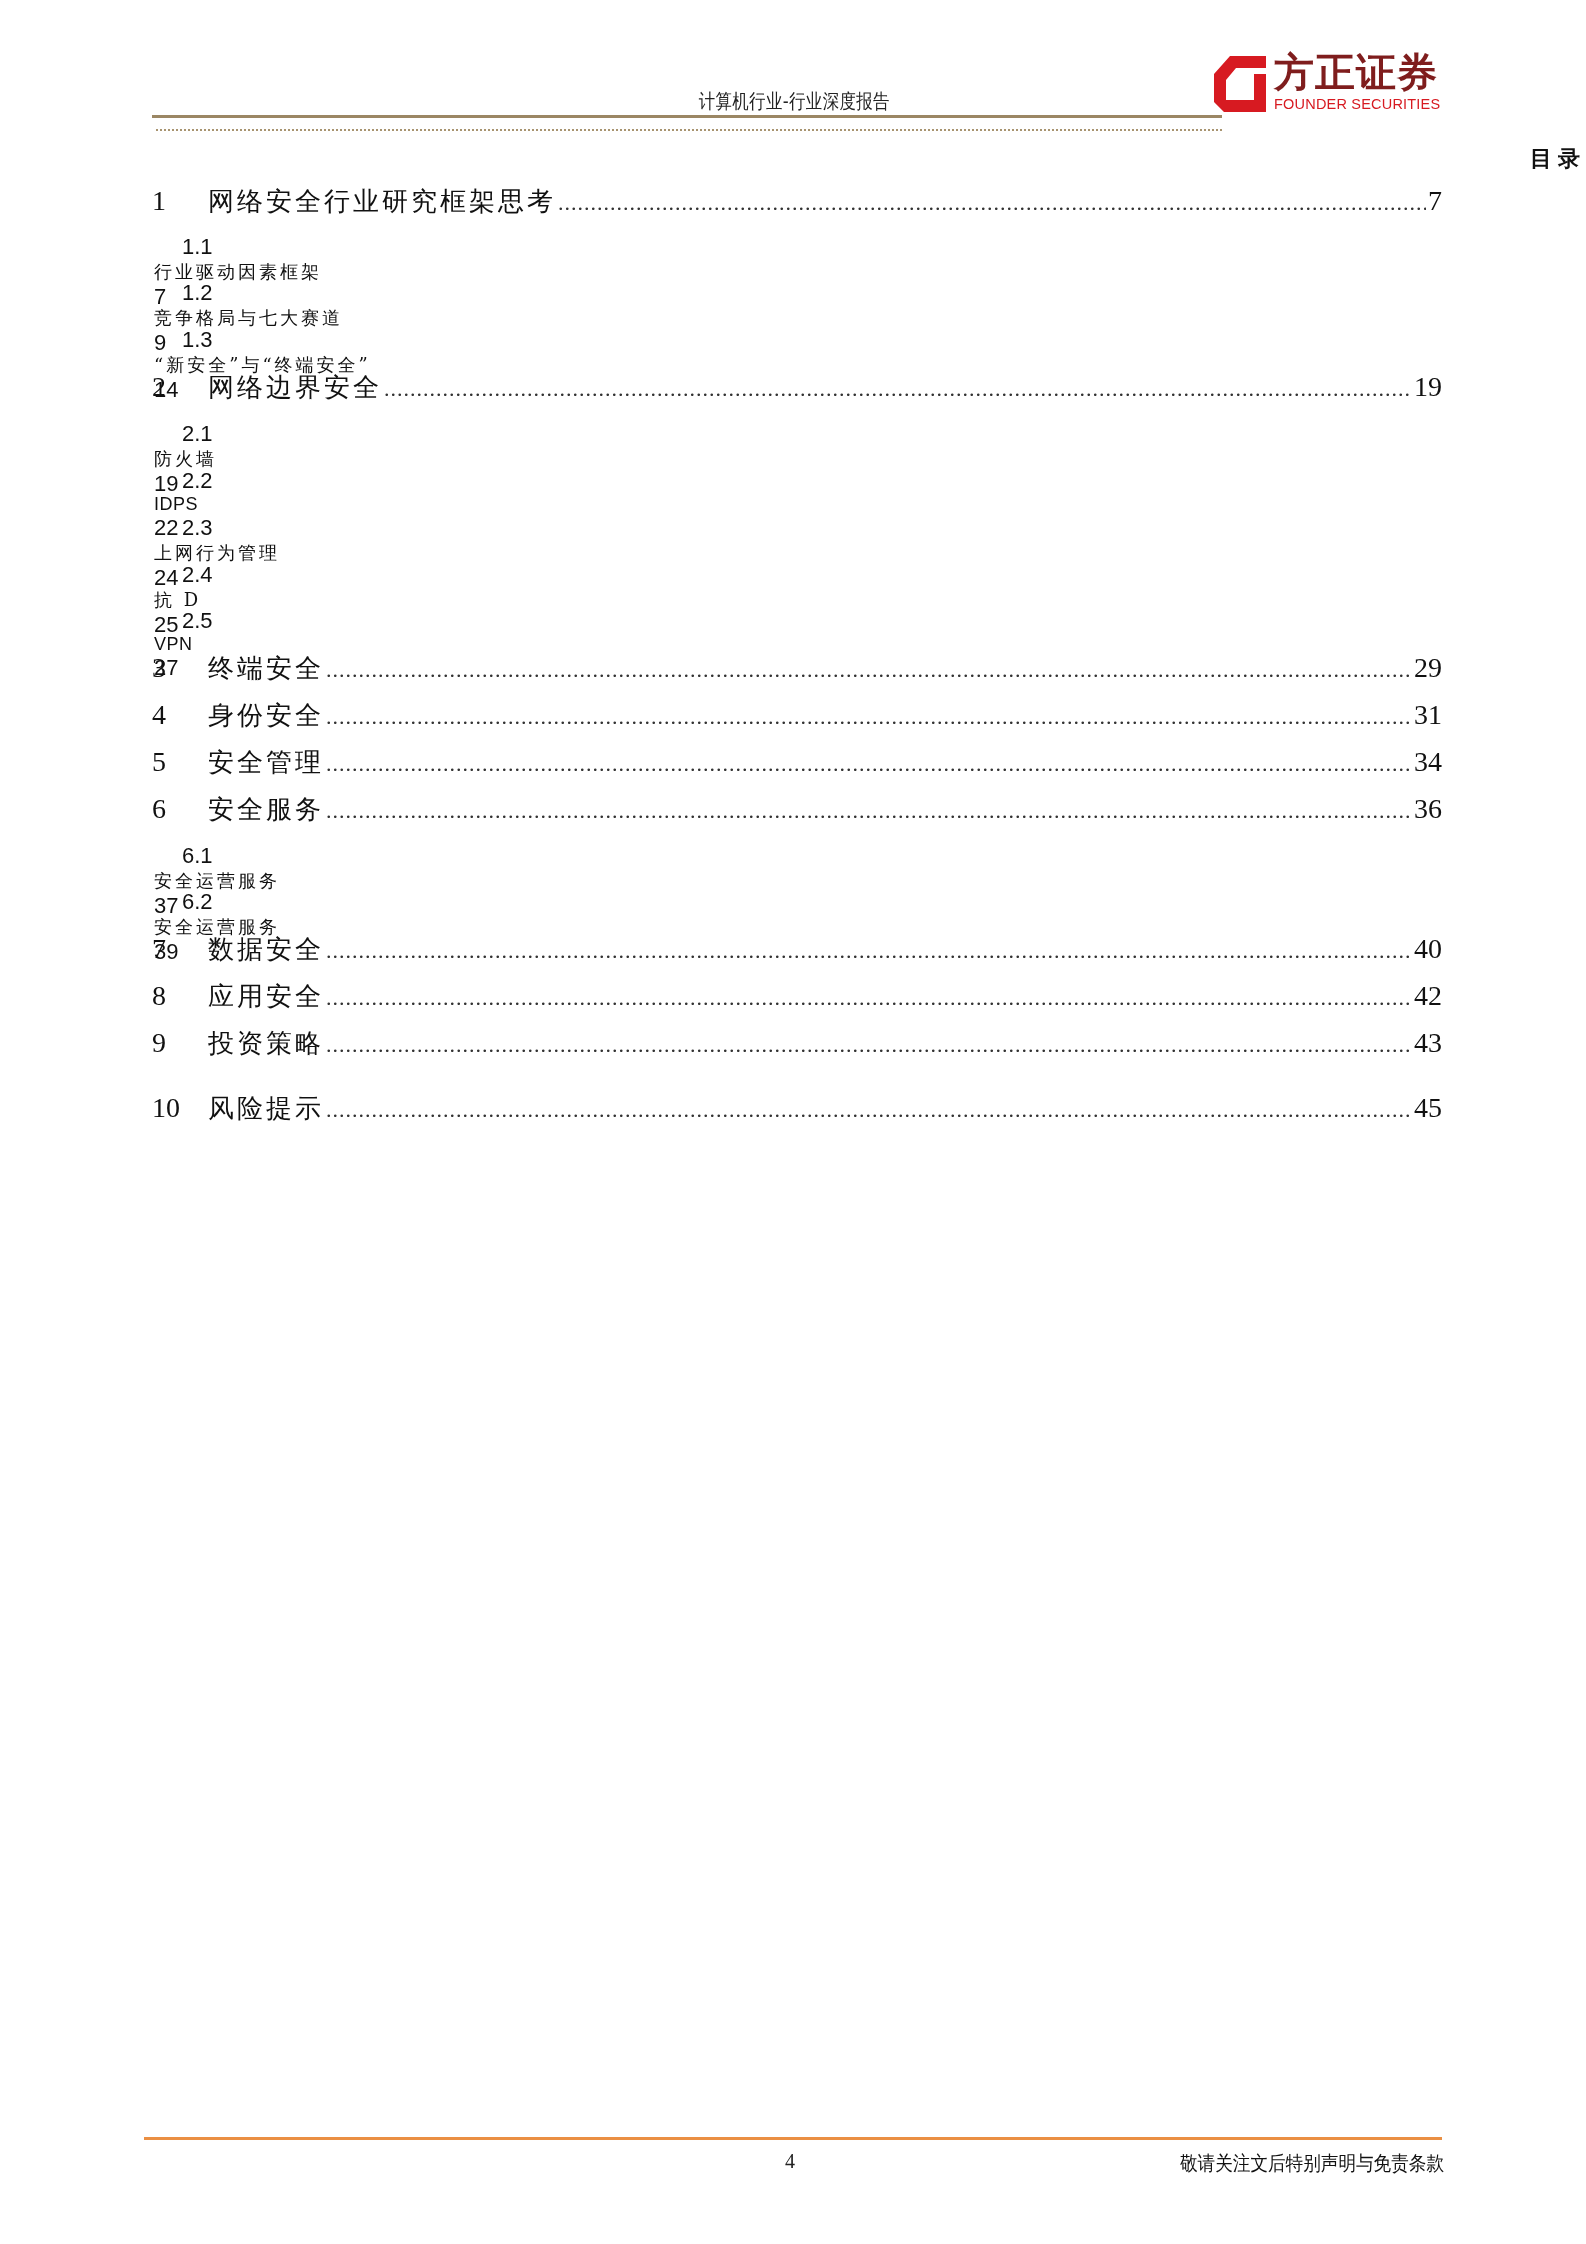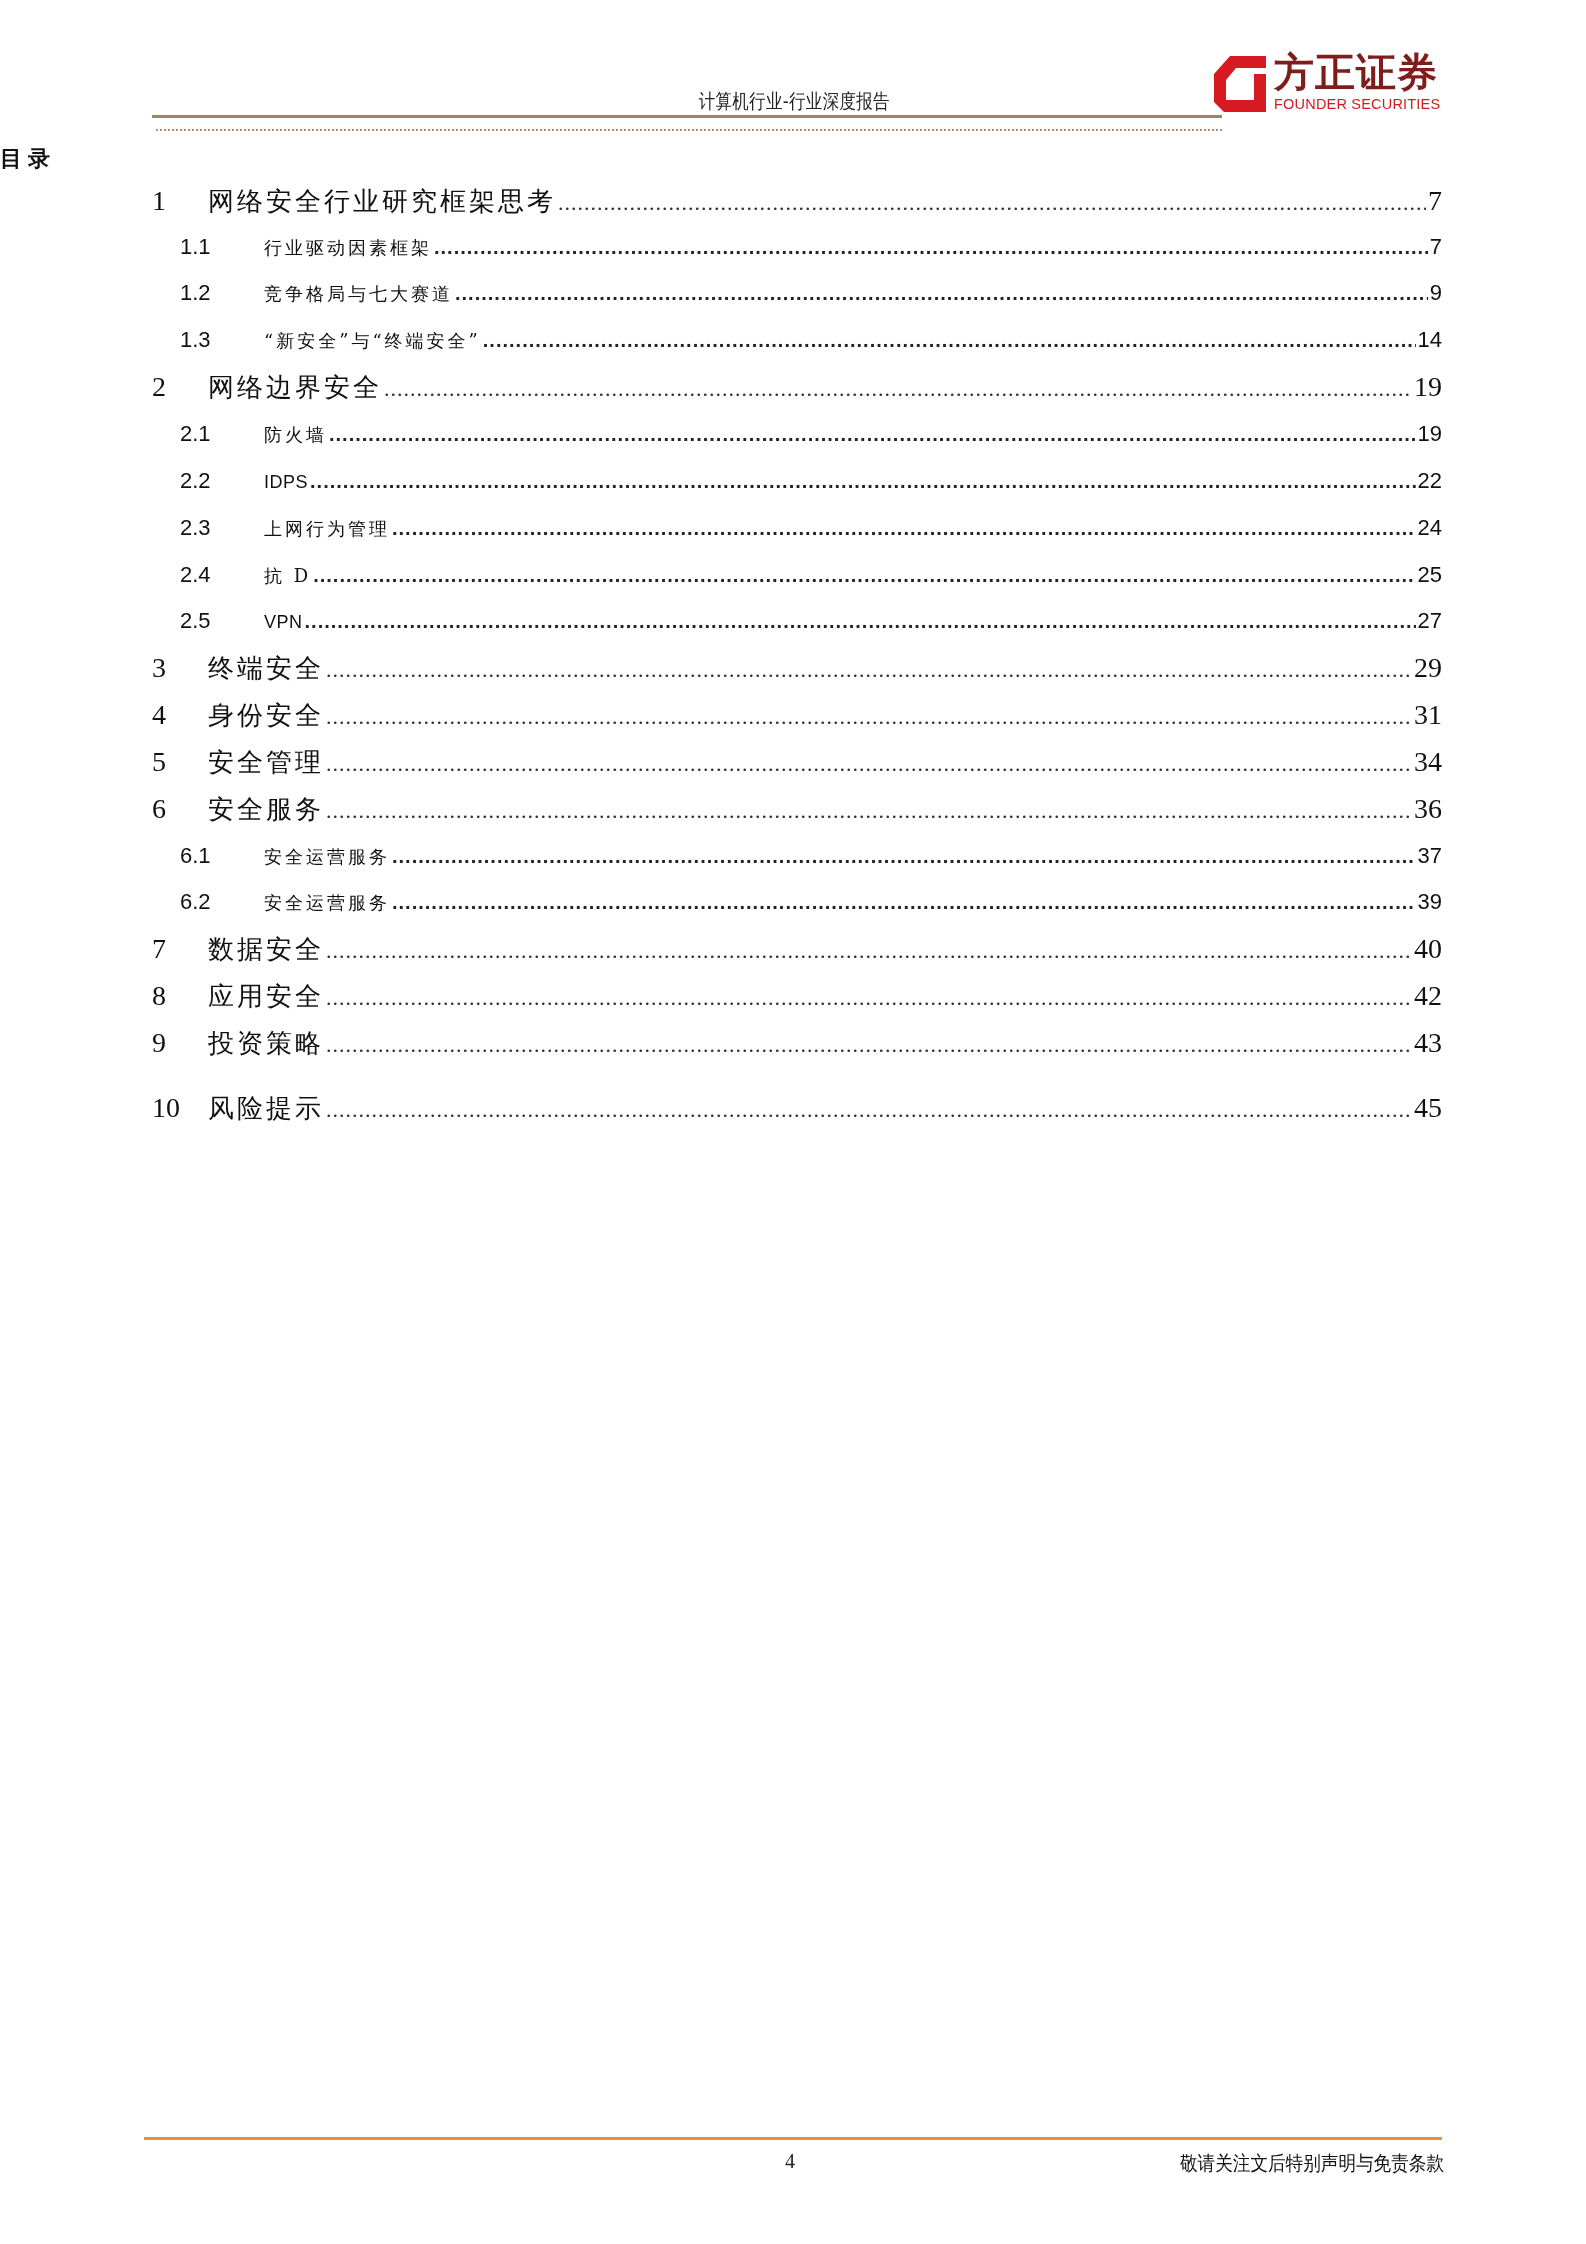--- a/index.html
+++ b/index.html
@@ -13,39 +13,39 @@
   .header-dots { position: absolute; left: 156px; top: 129px; width: 1066px; height: 0;
                  border-top: 2px dotted #a89470; }
 
   .logo { position: absolute; left: 1212px; top: 50px; width: 252px; height: 66px; }
   .logo .mark { position: absolute; left: 0; top: 4px; width: 56px; height: 60px; }
   .logo .cn { position: absolute; left: 62px; top: 0px; font-family: "DejaVu Sans", "Liberation Sans", sans-serif;
               font-weight: bold; font-size: 40px; color: #7f1d1d; letter-spacing: 1px; line-height: 44px; }
   .logo .en { position: absolute; left: 62px; top: 46px; font-family: "Liberation Sans", "DejaVu Sans", sans-serif;
               font-weight: normal; font-size: 14.5px; color: #d71a21; letter-spacing: 0.2px; white-space: nowrap; }
 
-  .toc-title { position: absolute; left: 0; width: 1586px; top: 144px; text-align: left;
+  .toc-title { position: absolute; left: 0; width: 1586px; top: 144px; text-align: right;
                font-family: "DejaVu Sans", "Liberation Sans", sans-serif; font-weight: bold; font-size: 22px;
                letter-spacing: 6px; }
 
   .toc { position: absolute; left: 152px; top: 184px; width: 1290px; }
   .toc-row { position: absolute; left: 0; width: 1290px; display: flex; align-items: baseline; }
   .toc-row .num { flex: 0 0 auto; }
   .toc-row .label { flex: 0 0 auto; white-space: nowrap; text-align: right; }
   .toc-row .leader { flex: 1 1 auto; overflow: hidden; white-space: nowrap; margin: 0 2px; }
   .toc-row .leader::after { content: "........................................................................................................................................................................................................................................................................................................................................"; letter-spacing: 1px; }
   .toc-row .page { flex: 0 0 auto; text-align: right; }
 
   .lvl1 { font-size: 26px; height: 40px; }
   .lvl1 .num { width: 56px; font-family: "Liberation Serif", "DejaVu Serif", serif; font-size: 28px; }
   .lvl1 .label { font-family: "DejaVu Serif", "Liberation Serif", serif; font-size: 26px; letter-spacing: 3px; }
   .lvl1 .leader { font-family: "Liberation Serif", serif; font-size: 22px; color: #333; }
   .lvl1 .page { font-family: "Liberation Serif", "DejaVu Serif", serif; font-size: 28px; }
 
-  .lvl2 { font-size: 22px; height: 36px; }
+  .lvl2 { font-size: 22px; height: 36px; flex-direction: column; }
   .lvl2 .num { width: 84px; padding-left: 28px; font-family: "Liberation Sans", "DejaVu Sans", sans-serif; font-size: 22px; }
   .lvl2 .label { font-family: "DejaVu Serif", "Liberation Serif", serif; font-size: 18px; letter-spacing: 3px; }
   .lvl2 .label.latin { font-family: "Liberation Sans", "DejaVu Sans", sans-serif; letter-spacing: 0.5px; }
   .lvl2 .leader { font-family: "Liberation Sans", sans-serif; font-size: 20px; font-weight: bold; color: #222; letter-spacing: -0.5px; }
   .lvl2 .page { font-family: "Liberation Sans", "DejaVu Sans", sans-serif; font-size: 22px; }
 
   .footer-rule { position: absolute; left: 144px; top: 2137px; width: 1298px; height: 3px; background: #ea8f43; }
   .footer-page { position: absolute; left: 785px; top: 2150px; font-family: "Liberation Serif", serif; font-size: 20px; color: #222; }
   .footer-note { position: absolute; right: 142px; top: 2150px; font-family: "DejaVu Sans", "Liberation Sans", sans-serif;
                  font-size: 20px; color: #111; transform: scaleX(0.88); transform-origin: right top; }

